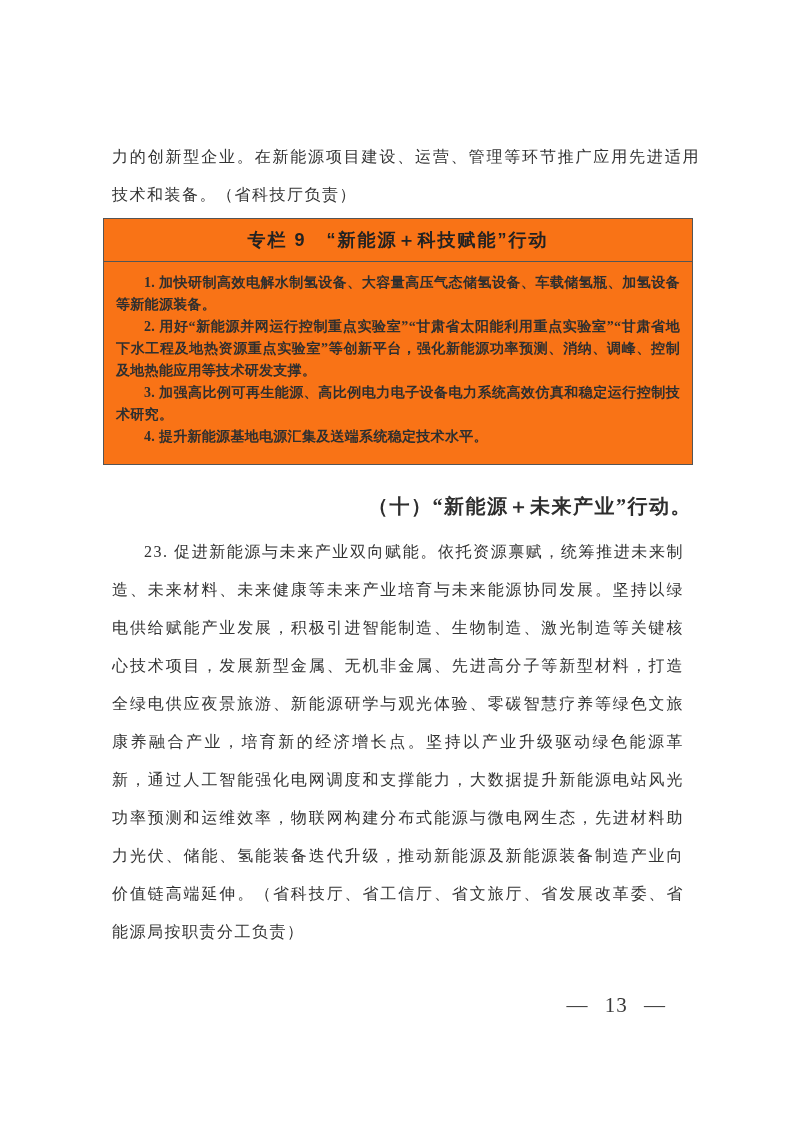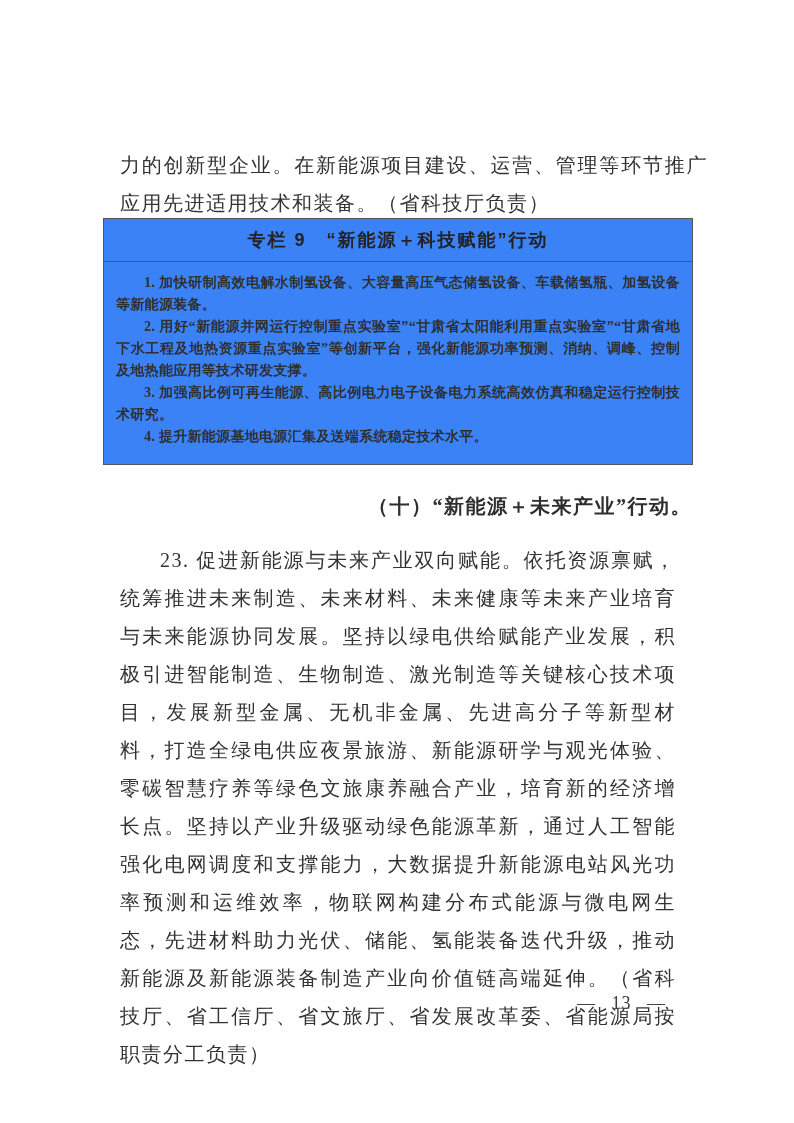--- a/index.html
+++ b/index.html
@@ -11,40 +11,40 @@
     position: relative;
     width: 794px;
     height: 1123px;
     margin: 0 auto;
     background: #ffffff;
     font-family: "Liberation Serif", "DejaVu Serif", serif;
     color: #333333;
     overflow: hidden;
   }
   .body-text {
-    font-size: 20px;
+    font-size: 16px;
     line-height: 38px;
     letter-spacing: 1.5px;
     text-align: justify;
     text-justify: inter-character;
-    margin: 16px;
+    margin: 8px;
   }
   .intro {
     position: absolute;
     left: 104px;
     width: 588px;
     top: 130px;
   }
   .callout {
     position: absolute;
     left: 103px;
     width: 588px;
     top: 218px;
     border: 1px solid #555555;
-    background: #3b82f6;
+    background: #f97316;
   }
   .callout-title {
     font-family: "Liberation Sans", "DejaVu Sans", sans-serif;
     font-weight: bold;
     font-size: 18px;
     line-height: 22px;
     text-align: center;
     padding: 10px 6px 10px;
     border-bottom: 1px solid #555555;
     letter-spacing: 2px;
@@ -80,21 +80,21 @@
     color: #2e2e2e;
     text-align: right;
   }
   .section-paragraph {
     text-indent: 2em;
   }
   .page-number {
     position: absolute;
     top: 993px;
     right: 128px;
-    font-size: 18px;
+    font-size: 21px;
     letter-spacing: 1px;
     word-spacing: 10px;
     color: #3a3a3a;
   }
 </style>
 </head>
 <body>
 
 <div class="page">
 

